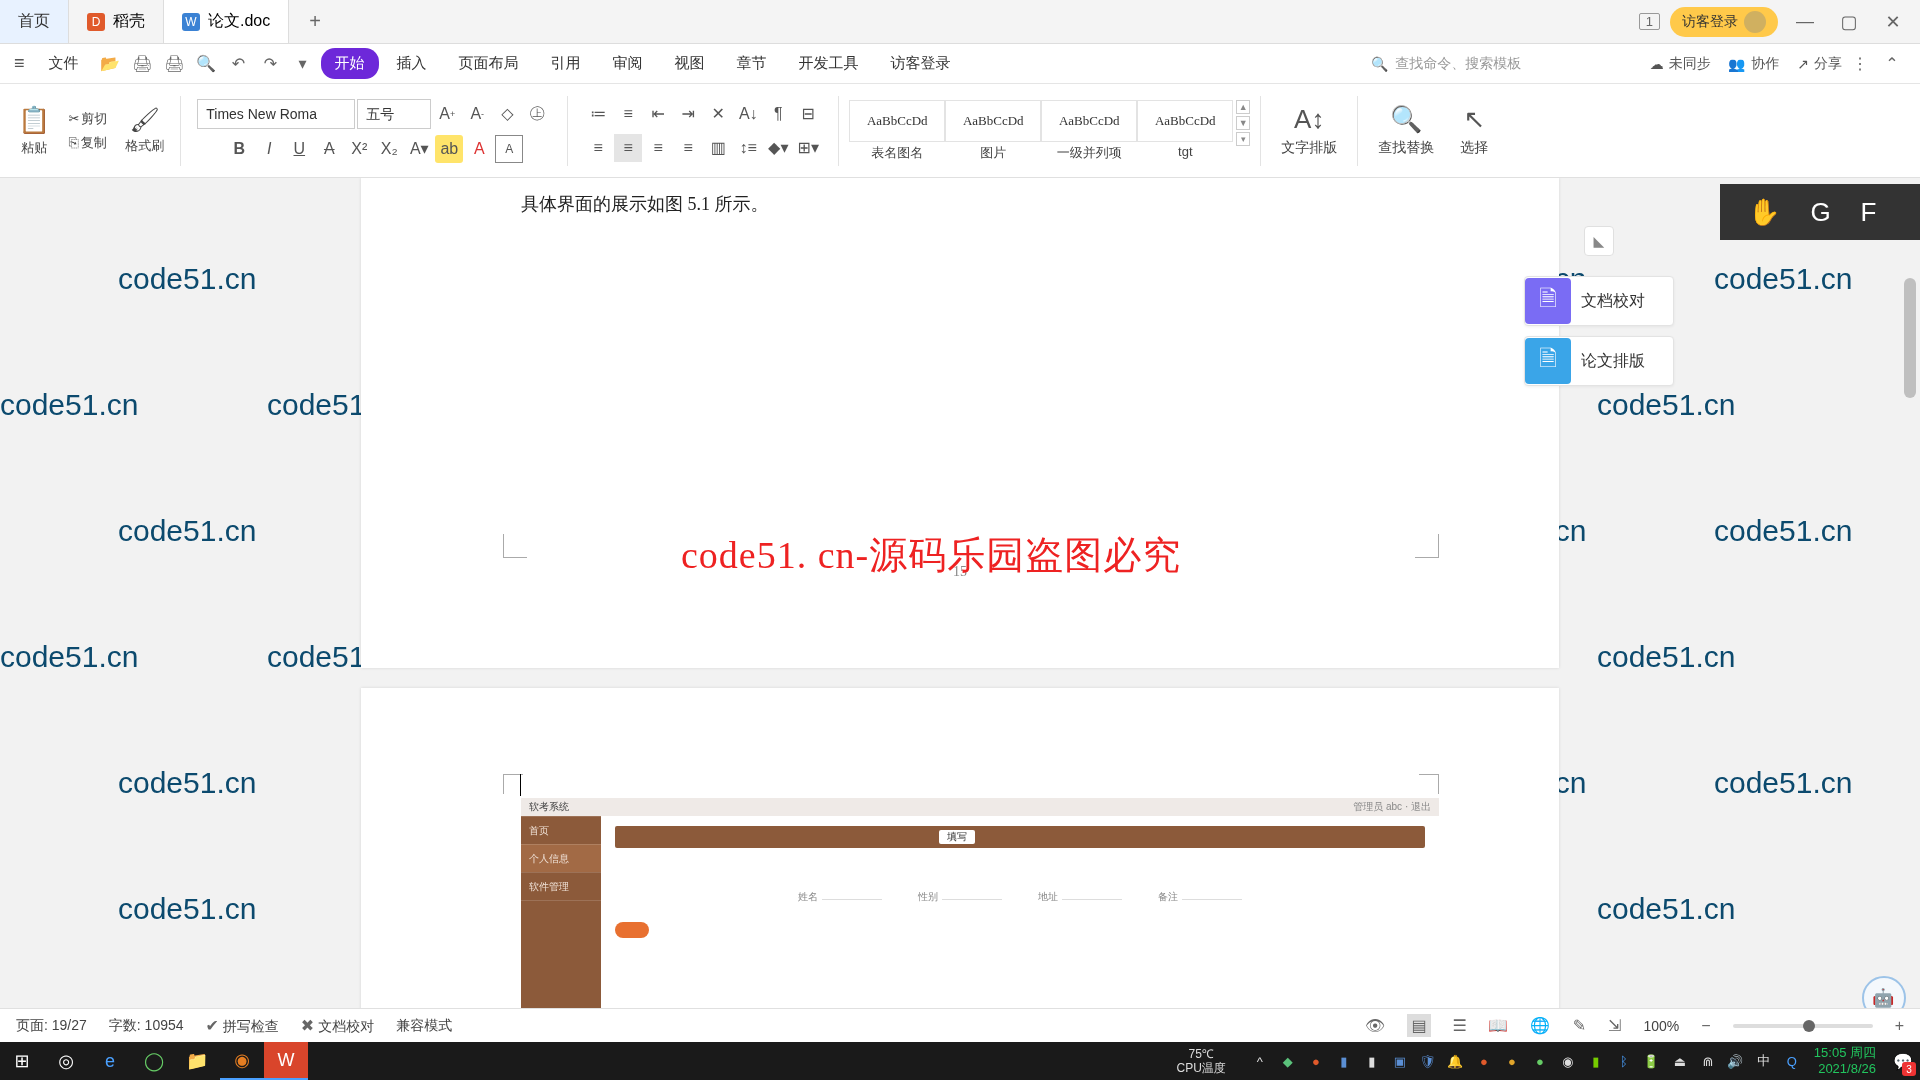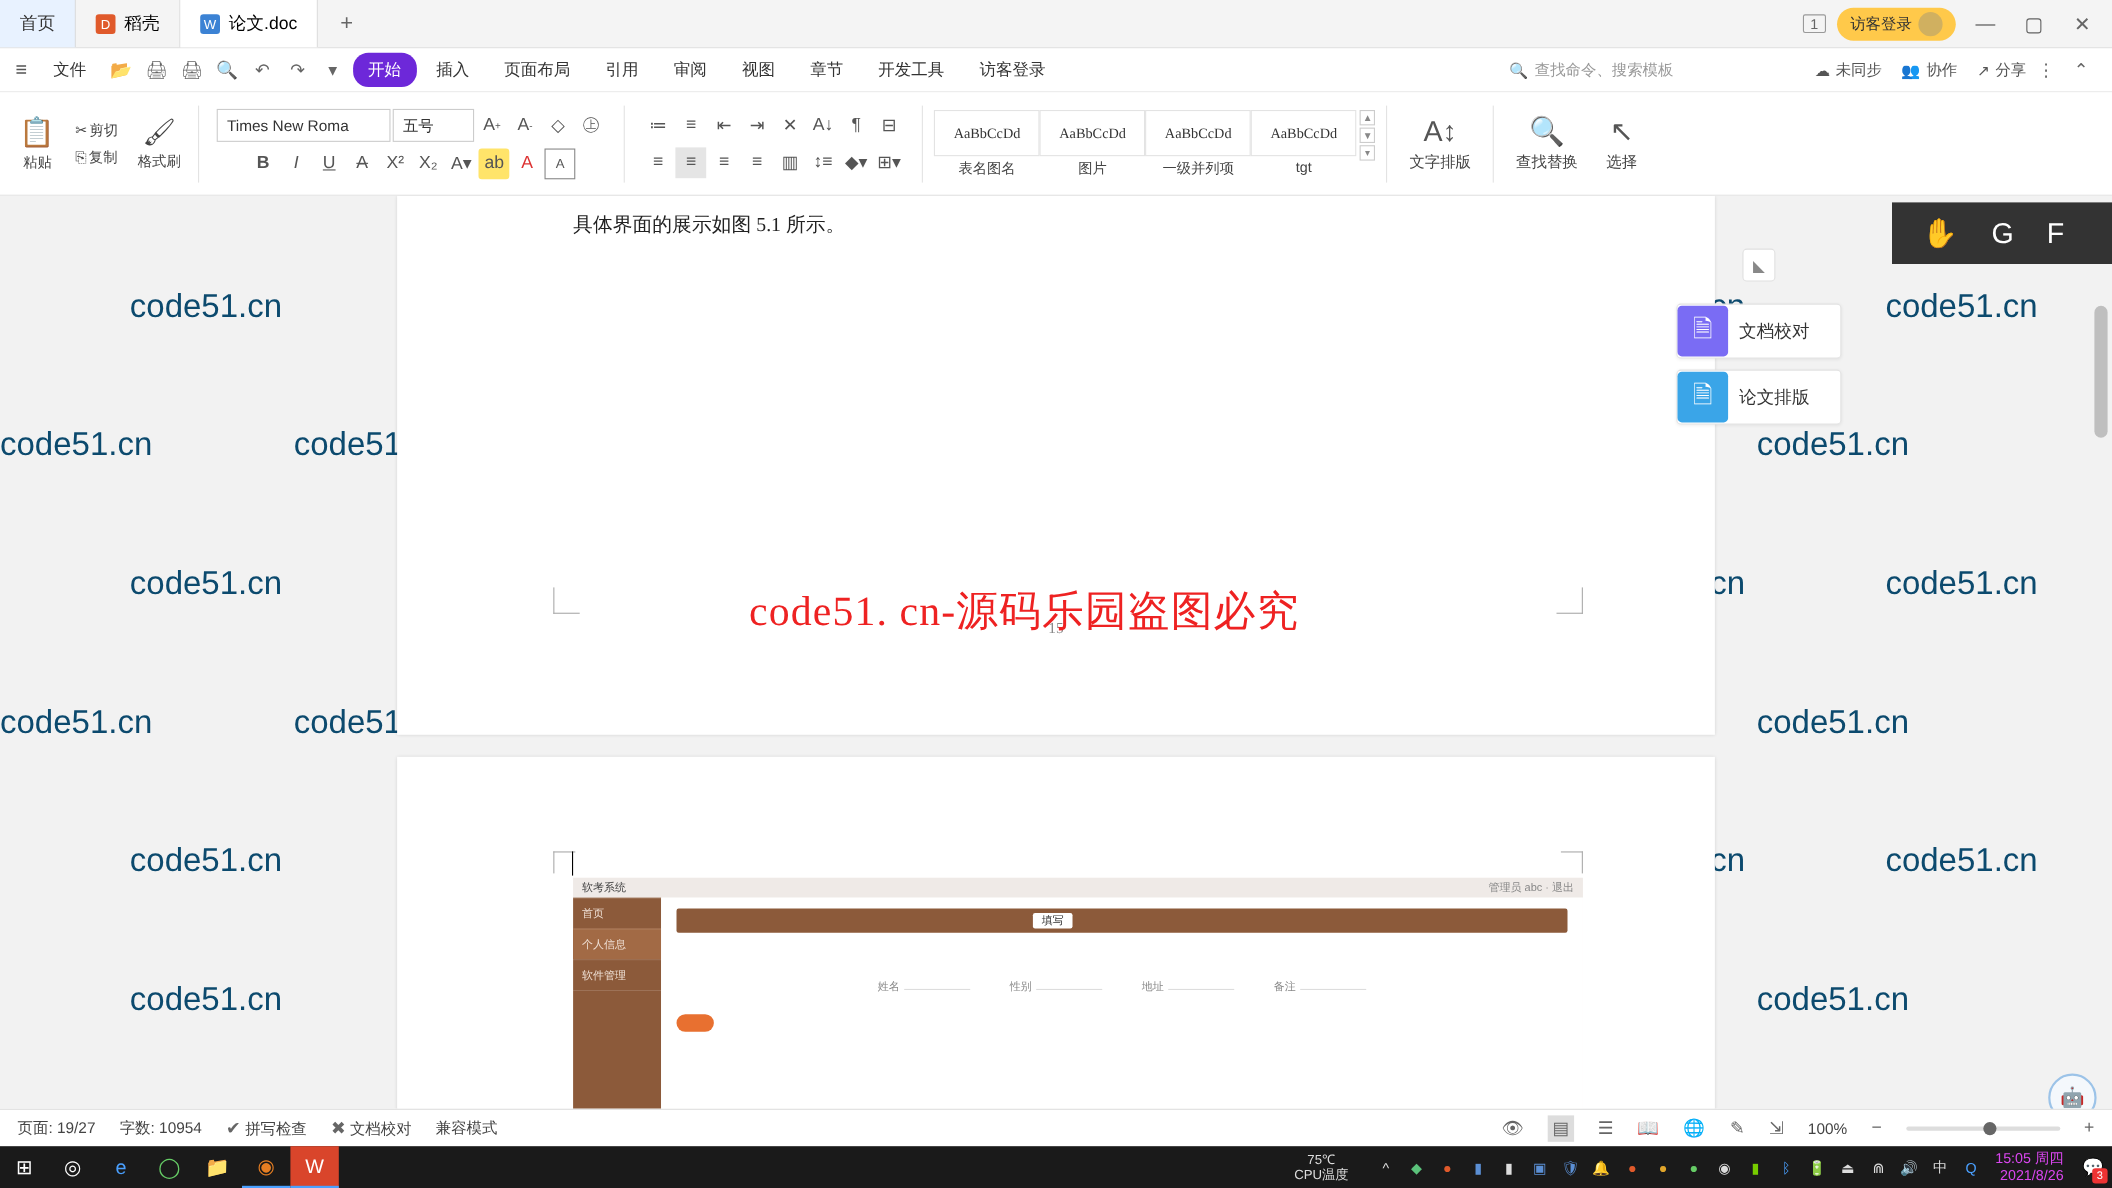--- a/index.html
+++ b/index.html
@@ -103,21 +103,21 @@
 .zoom-track .dot { position:absolute; left:50%; top:-4px; width:12px; height:12px; background:#666; border-radius:50%; }
 .assistant-bubble { position:absolute; right:14px; bottom:60px; width:44px; height:44px; border:2px solid #9cc3e8; border-radius:50%; background:#f4f8fc; display:flex; align-items:center; justify-content:center; font-size:18px; }
 
 
 .taskbar { position:absolute; bottom:0; left:0; right:0; height:38px; background:#1a1a1a; display:flex; align-items:center; }
 .task-ico { width:44px; height:38px; display:flex; align-items:center; justify-content:center; font-size:18px; color:#fff; }
 .task-ico.active { border-bottom:2px solid #4aa0ff; }
 .tcenter { margin-left:auto; display:flex; flex-direction:column; align-items:center; color:#ddd; font-size:12px; line-height:1.2; margin-right:12px; }
 .tray { margin-left:10px; display:flex; align-items:center; gap:4px; }
 .tray .tic { width:24px; height:24px; display:flex; align-items:center; justify-content:center; font-size:13px; color:#ddd; }
-.clock { color:#d946ef; font-size:13px; text-align:right; line-height:1.2; padding:0 10px; }
+.clock { color:#22c55e; font-size:13px; text-align:right; line-height:1.2; padding:0 10px; }
 .notif { width:34px; height:38px; display:flex; align-items:center; justify-content:center; color:#fff; position:relative; }
 .notif .badge { position:absolute; bottom:4px; right:4px; background:#e33; color:#fff; font-size:10px; width:14px; height:14px; border-radius:3px; display:flex; align-items:center; justify-content:center; }
 </style>
 </head>
 <body>
 
 <div class="title-bar">
   <div class="tab home">
       <span>首页</span>
     </div>

